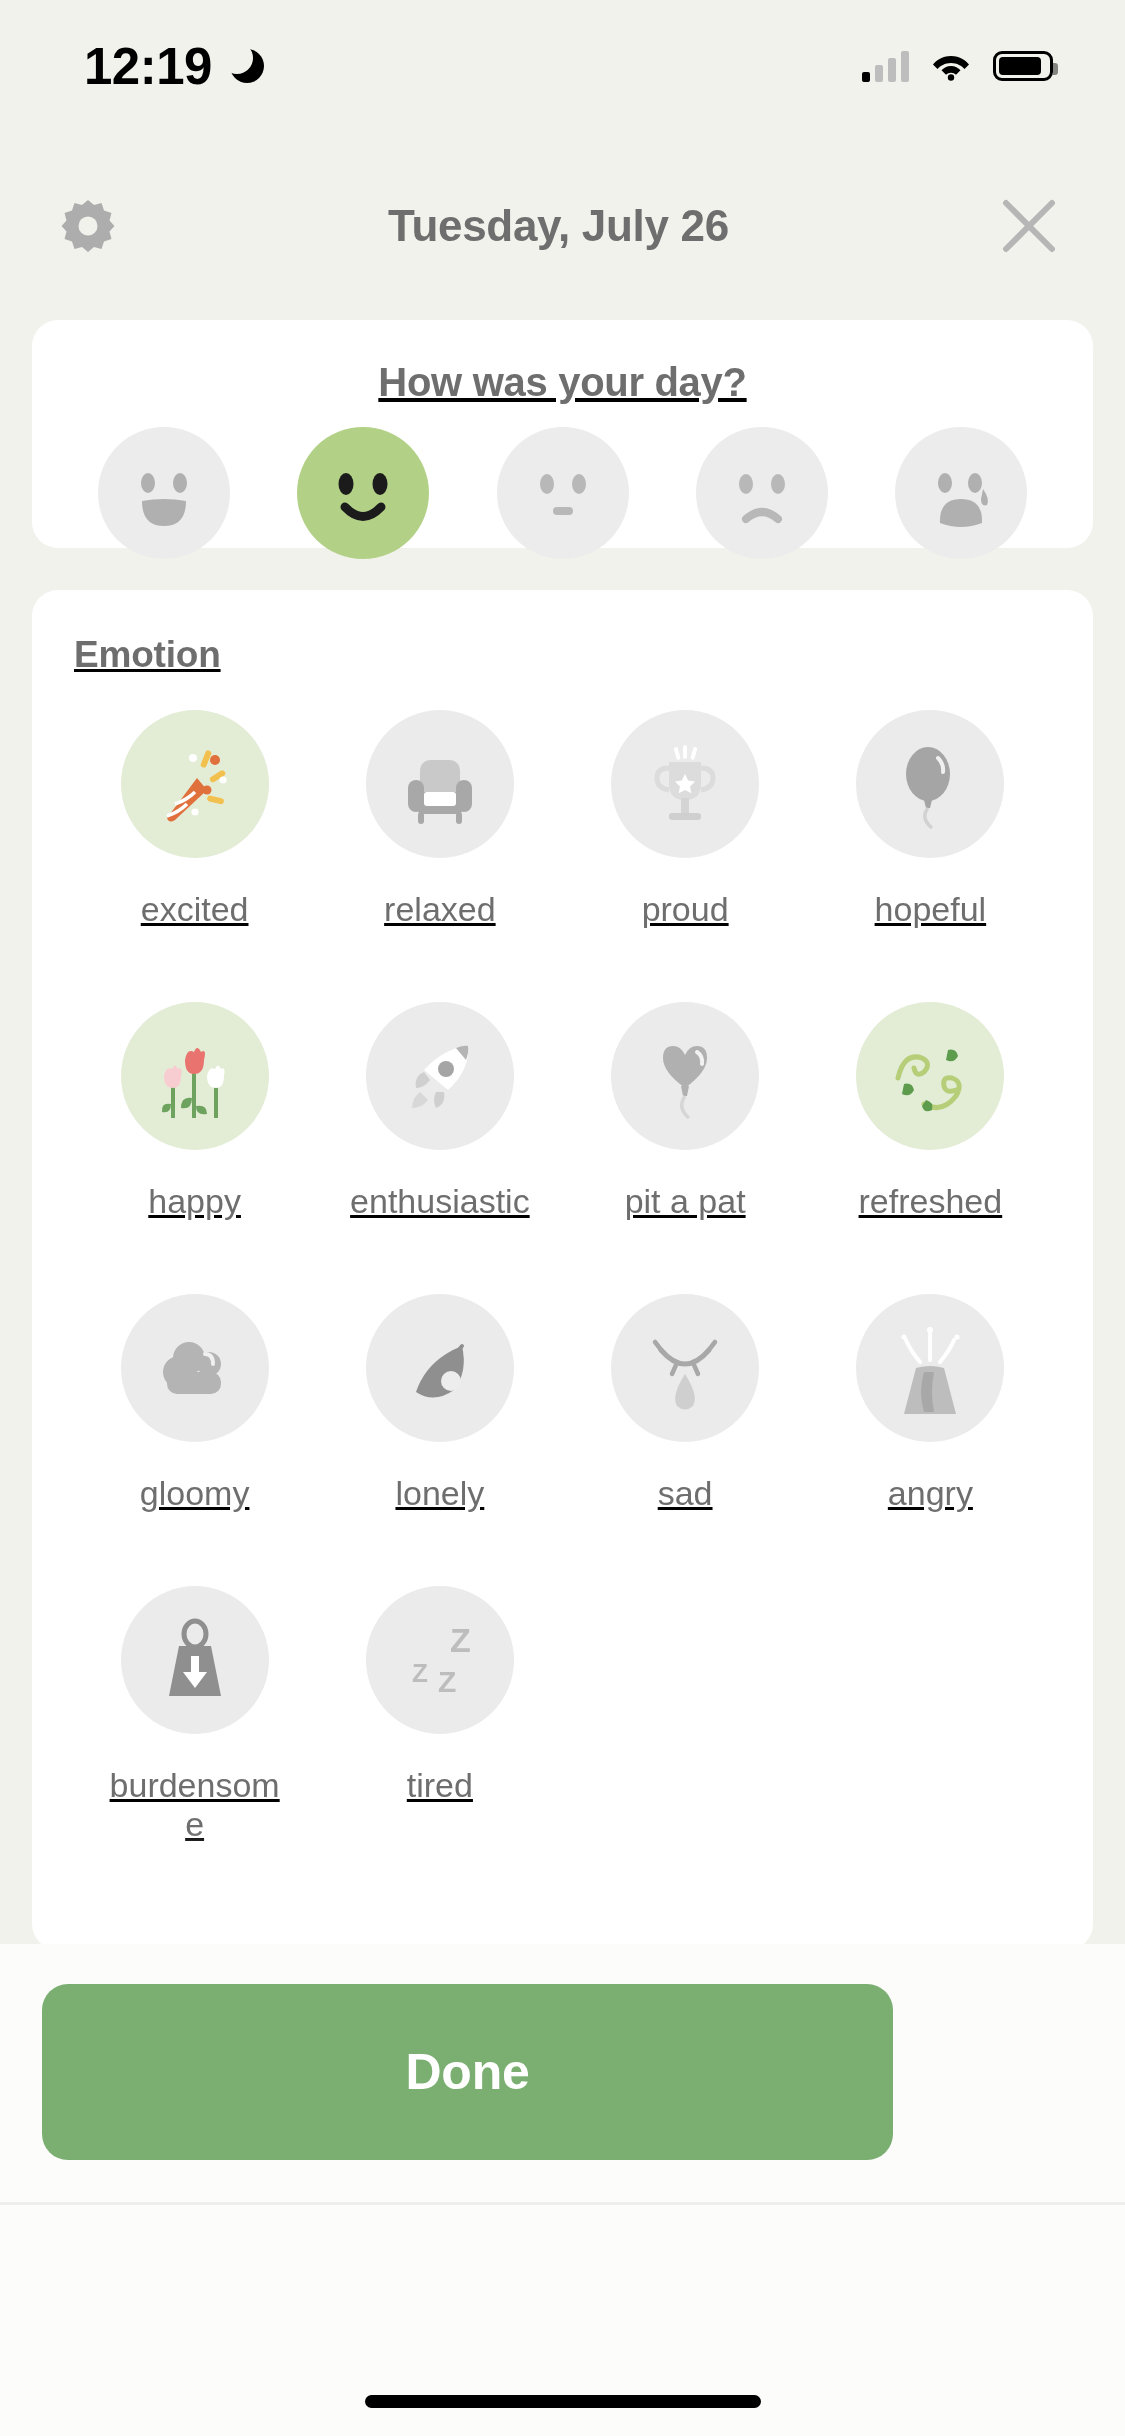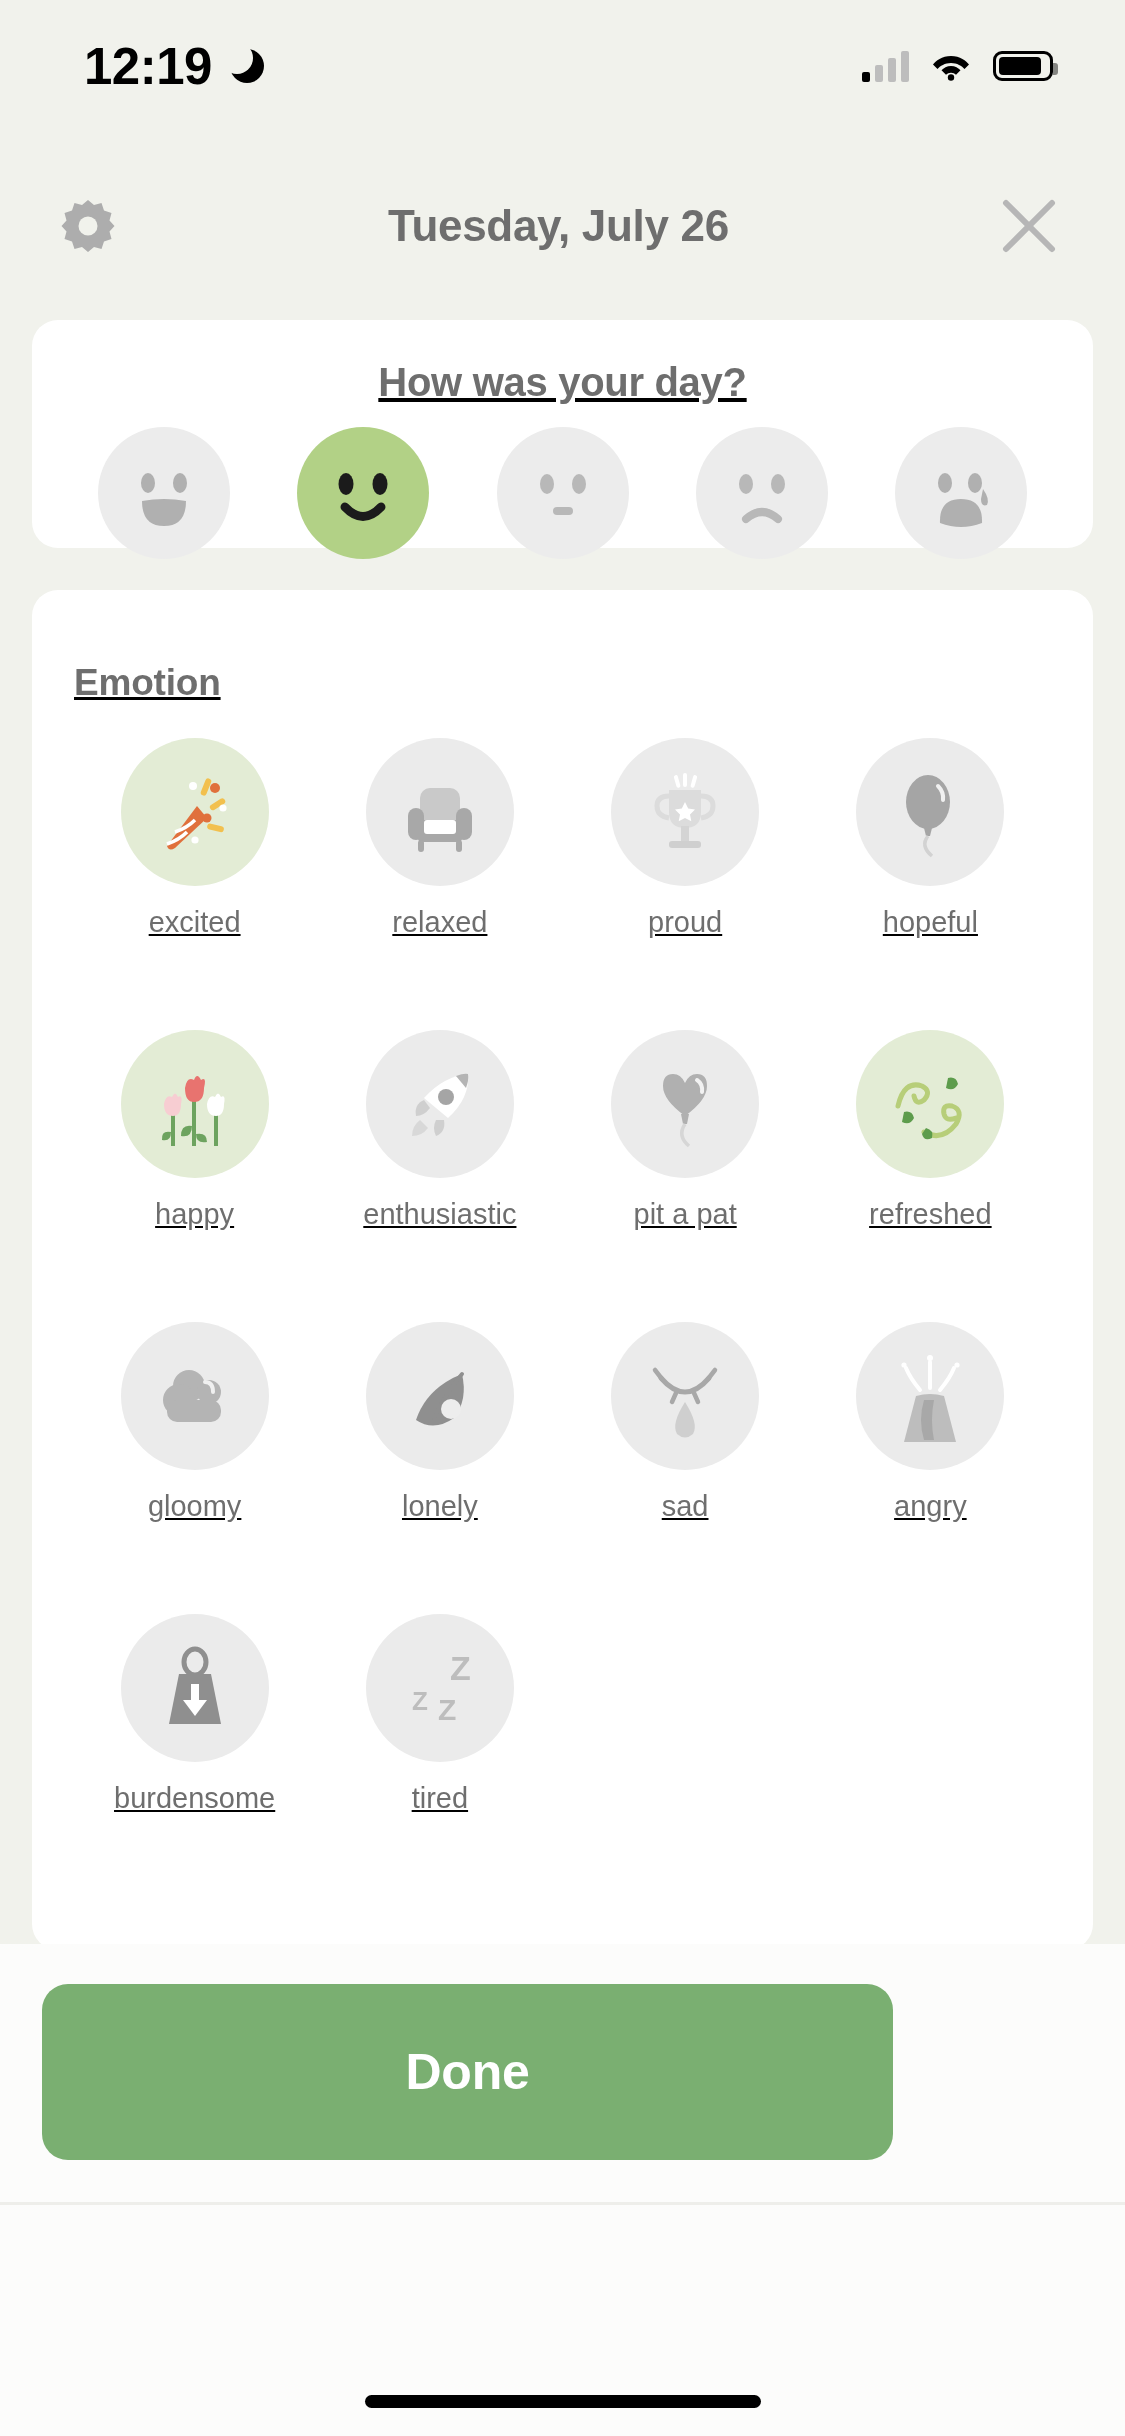--- a/index.html
+++ b/index.html
@@ -72,38 +72,38 @@
   }
   .face{
     width:132px; height:132px; border-radius:50%; background:#ececec;
     position:relative; flex:0 0 auto;
   }
   .face.sel{ background:#b2d186; }
 
   #emotion-card{ top:590px; height:1360px; overflow:hidden; }
   .emotion-title{
     font-size:37px; font-weight:bold; color:#6e6e6e;
-    padding:44px 0 0 42px; letter-spacing:-0.2px;margin-top:28px;
+    padding:44px 0 0 42px; letter-spacing:-0.2px;
   }
   .egrid{
     display:grid; grid-template-columns:repeat(4,1fr);
     row-gap:0; padding:34px 40px 0 40px;
   }
   .eitem{
     display:flex; flex-direction:column; align-items:center;
     height:292px;
   }
   .ecircle{
     width:148px; height:148px; border-radius:50%;
     background:#ebebeb; position:relative; overflow:hidden;
     display:flex; align-items:center; justify-content:center;
   }
   .ecircle.sel{ background:#e3ecd5; }
   .elabel{
-    margin-top:20px; font-size:29px; color:#6e6e6e;
+    margin-top:32px; font-size:34px; color:#6e6e6e;
     text-align:center; line-height:1.15; max-width:180px;
     word-break:break-all;
   }
   .fadeout{
     position:absolute; left:32px; right:32px; bottom:0; height:120px;
     background:linear-gradient(to bottom, rgba(255,255,255,0) 0%, rgba(255,255,255,.96) 72%, #fff 100%);
     border-radius:0 0 26px 26px; pointer-events:none;
   }
 
   

